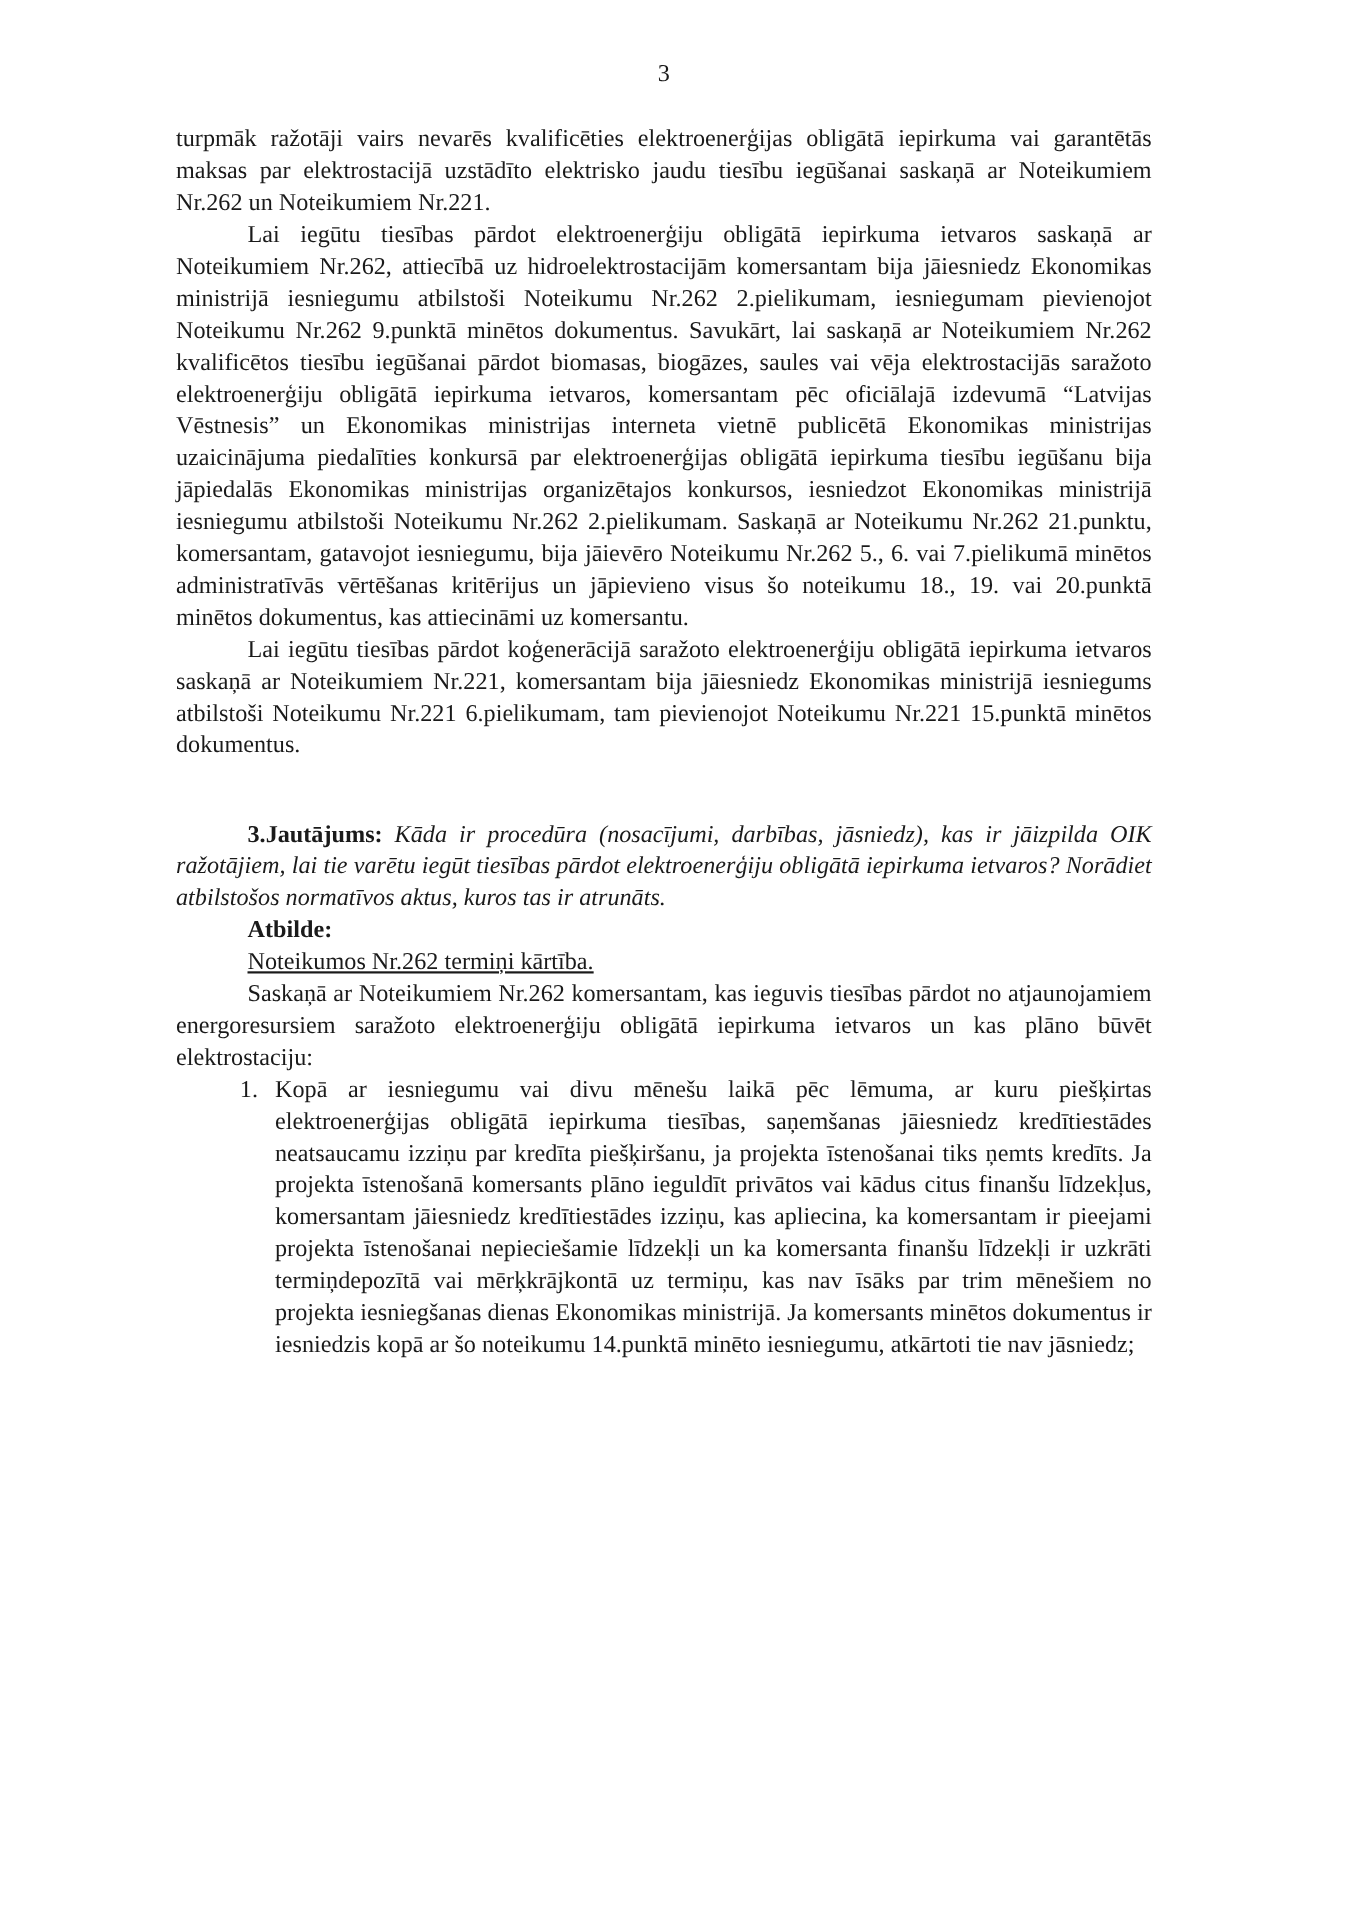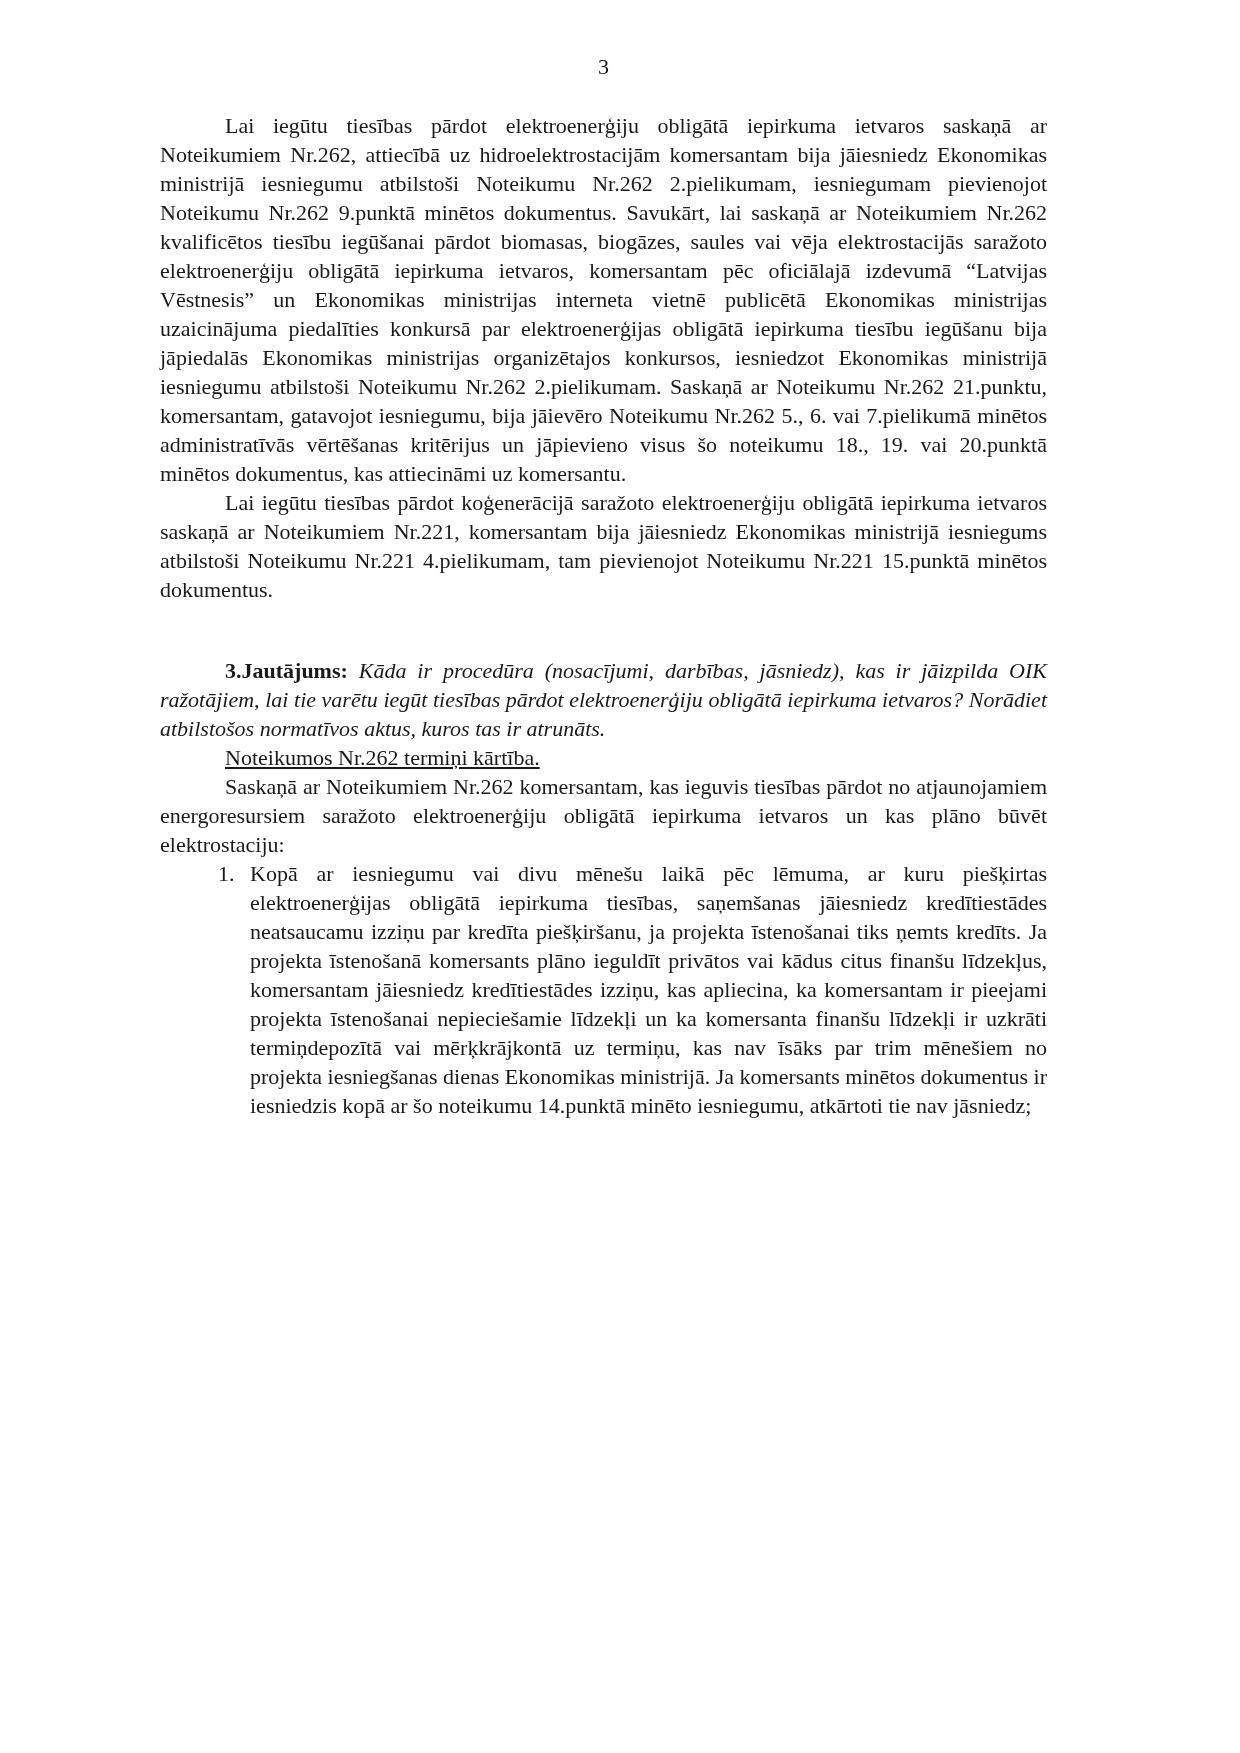--- a/index.html
+++ b/index.html
@@ -56,27 +56,29 @@
 </style>
 </head>
 <body>
 
 <div class="page">
 
   <div class="page-number">3</div>
 
   <div class="body-block">
 
+    <p class="para">turpmāk ražotāji vairs nevarēs kvalificēties elektroenerģijas obligātā iepirkuma vai garantētās maksas par elektrostacijā uzstādīto elektrisko jaudu tiesību iegūšanai saskaņā ar Noteikumiem Nr.262 un Noteikumiem Nr.221.</p>
 
     <p class="para indent">Lai iegūtu tiesības pārdot elektroenerģiju obligātā iepirkuma ietvaros saskaņā ar Noteikumiem Nr.262, attiecībā uz hidroelektrostacijām komersantam bija jāiesniedz Ekonomikas ministrijā iesniegumu atbilstoši Noteikumu Nr.262 2.pielikumam, iesniegumam pievienojot Noteikumu Nr.262 9.punktā minētos dokumentus. Savukārt, lai saskaņā ar Noteikumiem Nr.262 kvalificētos tiesību iegūšanai pārdot biomasas, biogāzes, saules vai vēja elektrostacijās saražoto elektroenerģiju obligātā iepirkuma ietvaros, komersantam pēc oficiālajā izdevumā “Latvijas Vēstnesis” un Ekonomikas ministrijas interneta vietnē publicētā Ekonomikas ministrijas uzaicinājuma piedalīties konkursā par elektroenerģijas obligātā iepirkuma tiesību iegūšanu bija jāpiedalās Ekonomikas ministrijas organizētajos konkursos, iesniedzot Ekonomikas ministrijā iesniegumu atbilstoši Noteikumu Nr.262 2.pielikumam. Saskaņā ar Noteikumu Nr.262 21.punktu, komersantam, gatavojot iesniegumu, bija jāievēro Noteikumu Nr.262 5., 6. vai 7.pielikumā minētos administratīvās vērtēšanas kritērijus un jāpievieno visus šo noteikumu 18., 19. vai 20.punktā minētos dokumentus, kas attiecināmi uz komersantu.</p>
 
-    <p class="para indent">Lai iegūtu tiesības pārdot koģenerācijā saražoto elektroenerģiju obligātā iepirkuma ietvaros saskaņā ar Noteikumiem Nr.221, komersantam bija jāiesniedz Ekonomikas ministrijā iesniegums atbilstoši Noteikumu Nr.221 4.pielikumam, tam pievienojot Noteikumu Nr.221 15.punktā minētos dokumentus.</p>
+    <p class="para indent">Lai iegūtu tiesības pārdot koģenerācijā saražoto elektroenerģiju obligātā iepirkuma ietvaros saskaņā ar Noteikumiem Nr.221, komersantam bija jāiesniedz Ekonomikas ministrijā iesniegums atbilstoši Noteikumu Nr.221 6.pielikumam, tam pievienojot Noteikumu Nr.221 15.punktā minētos dokumentus.</p>
 
     <p class="para indent question"><span class="bold">3.Jautājums:</span><span class="italic"> Kāda ir procedūra (nosacījumi, darbības, jāsniedz), kas ir jāizpilda OIK ražotājiem, lai tie varētu iegūt tiesības pārdot elektroenerģiju obligātā iepirkuma ietvaros? Norādiet atbilstošos normatīvos aktus, kuros tas ir atrunāts.</span></p>
 
+    <p class="para indent"><span class="bold">Atbilde:</span></p>
 
     <p class="para indent"><span class="underline">Noteikumos Nr.262 termiņi kārtība.</span></p>
 
     <p class="para indent">Saskaņā ar Noteikumiem Nr.262 komersantam, kas ieguvis tiesības pārdot no atjaunojamiem energoresursiem saražoto elektroenerģiju obligātā iepirkuma ietvaros un kas plāno būvēt elektrostaciju:</p>
 
     <div class="list">
       <div class="list-item">
         <span class="num">1.</span><span>Kopā ar iesniegumu vai divu mēnešu laikā pēc lēmuma, ar kuru piešķirtas elektroenerģijas obligātā iepirkuma tiesības, saņemšanas jāiesniedz kredītiestādes neatsaucamu izziņu par kredīta piešķiršanu, ja projekta īstenošanai tiks ņemts kredīts. Ja projekta īstenošanā komersants plāno ieguldīt privātos vai kādus citus finanšu līdzekļus, komersantam jāiesniedz kredītiestādes izziņu, kas apliecina, ka komersantam ir pieejami projekta īstenošanai nepieciešamie līdzekļi un ka komersanta finanšu līdzekļi ir uzkrāti termiņdepozītā vai mērķkrājkontā uz termiņu, kas nav īsāks par trim mēnešiem no projekta iesniegšanas dienas Ekonomikas ministrijā. Ja komersants minētos dokumentus ir iesniedzis kopā ar šo noteikumu 14.punktā minēto iesniegumu, atkārtoti tie nav jāsniedz;</span>
       </div>
     </div>

